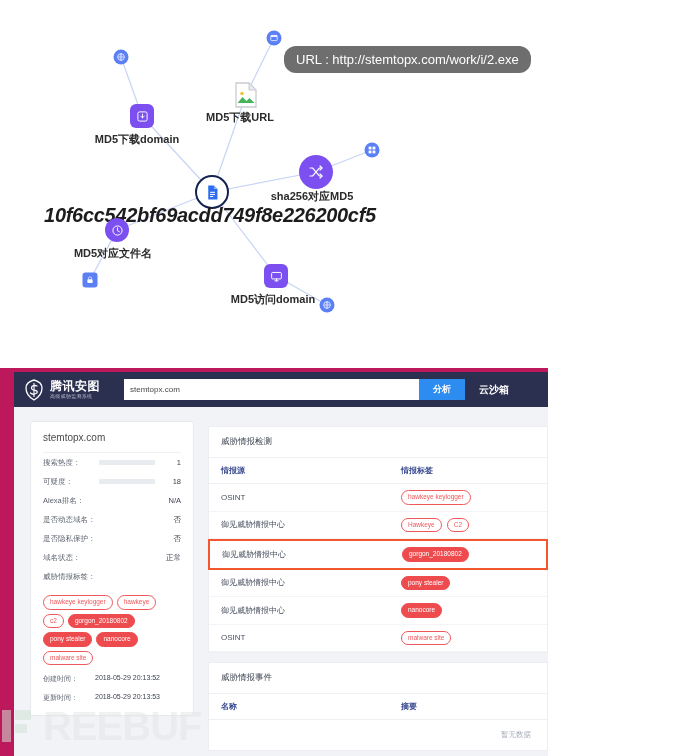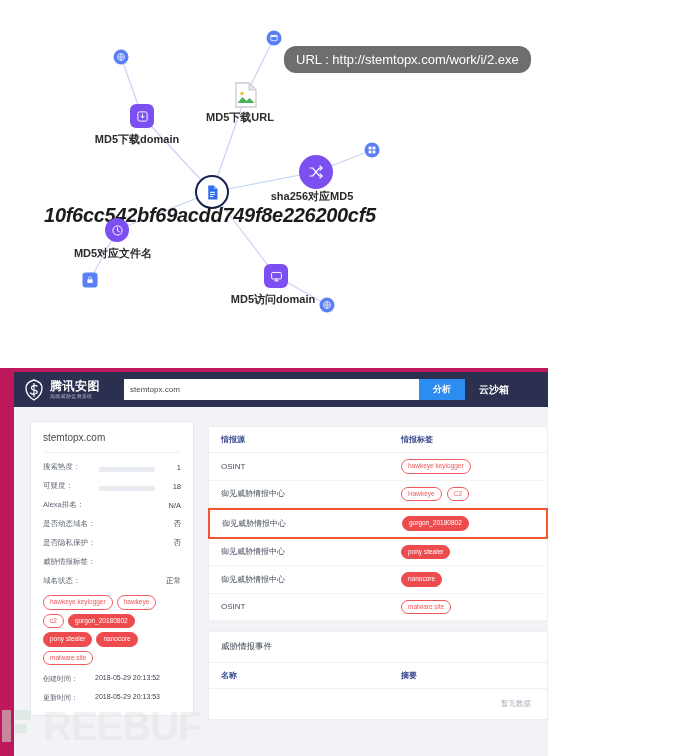--- a/index.html
+++ b/index.html
@@ -79,21 +79,21 @@
     background:#f2f3f7;display:flex;
   }
 
   
   .left-col{width:180px;padding:14px 0 0 16px;box-sizing:border-box;}
   .card{
     background:#ffffff;border:1px solid #e6e8ee;border-radius:2px;
     padding:10px 12px 12px 12px;box-sizing:border-box;width:164px;
   }
   .card-domain{font-size:10px;color:#4a4a4a;padding-bottom:9px;border-bottom:1px solid #eef0f4;}
-  .kv{display:flex;align-items:flex-end;height:19px;font-size:7.5px;color:#5d6470;}
+  .kv{display:flex;align-items:center;height:19px;font-size:7.5px;color:#5d6470;}
   .kv .k{width:56px;flex:0 0 auto;}
   .bar-track{flex:1 1 auto;height:5px;background:#e8ebf0;border-radius:1px;margin-right:6px;}
   .bar-fill{height:5px;background:#2d9cf0;border-radius:1px;}
   .kv .v{width:20px;text-align:right;flex:0 0 auto;color:#3c4350;}
   .kv .v-wide{flex:1 1 auto;text-align:right;color:#3c4350;}
   .tag-row{margin-top:9px;display:flex;flex-wrap:wrap;gap:4px;}
   .tag{
     font-size:6.5px;line-height:1;padding:3px 6px;border-radius:8px;
     border:1px solid #f0595b;color:#f0595b;background:#ffffff;white-space:nowrap;
   }
@@ -286,25 +286,25 @@
         </div>
         <div class="kv">
           <span class="k">是否动态域名：</span>
           <span class="v-wide">否</span>
         </div>
         <div class="kv">
           <span class="k">是否隐私保护：</span>
           <span class="v-wide">否</span>
         </div>
         <div class="kv">
-          <span class="k" style="width:auto">威胁情报标签：</span>
-        </div>
-        <div class="kv">
           <span class="k">域名状态：</span>
           <span class="v-wide">正常</span>
+        </div>
+        <div class="kv">
+          <span class="k" style="width:auto">威胁情报标签：</span>
         </div>
 
         <div class="tag-row">
           <span class="tag">hawkeye keylogger</span>
           <span class="tag">hawkeye</span>
           <span class="tag">c2</span>
           <span class="tag solid">gorgon_20180802</span>
           <span class="tag solid">pony stealer</span>
           <span class="tag solid">nanocore</span>
           <span class="tag">malware site</span>
@@ -317,20 +317,21 @@
         <div class="time-row">
           <span class="tk">更新时间：</span>
           <span class="tv">2018-05-29 20:13:53</span>
         </div>
       </div>
     </div>
 
     <div class="right-col">
 
       <div class="panel">
+        <div class="panel-title">威胁情报检测</div>
         <div class="thead">
           <div class="col-a">情报源</div>
           <div class="col-b">情报标签</div>
         </div>
 
         <div class="trow">
           <span class="src">OSINT</span>
           <span class="tags">
             <span class="tag">hawkeye keylogger</span>
           </span>

